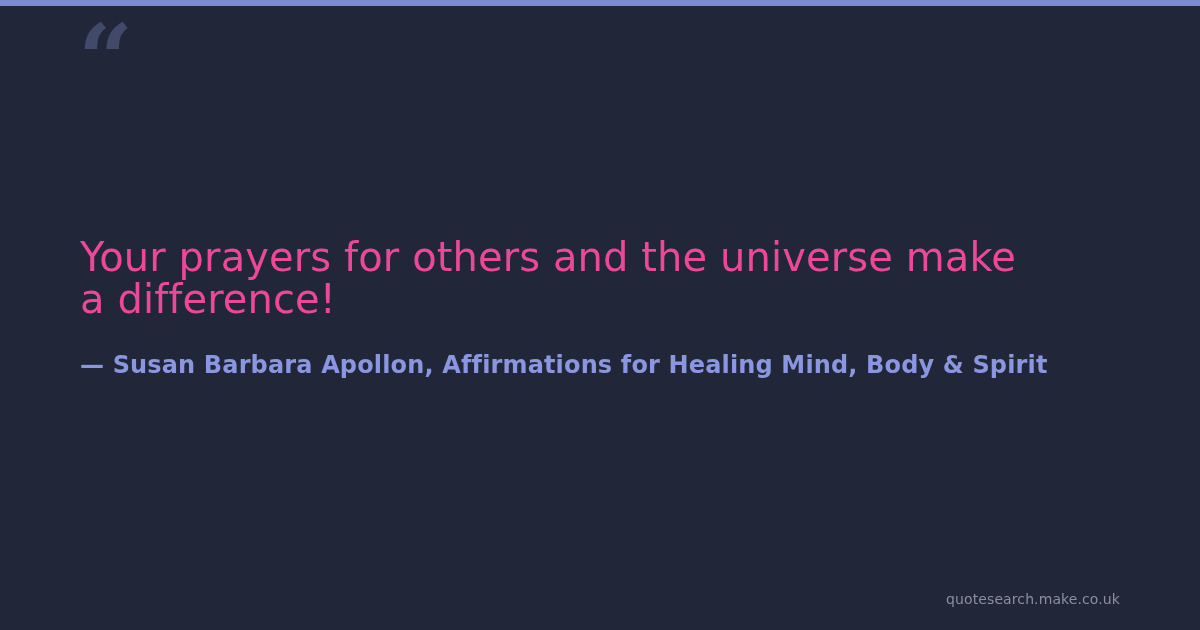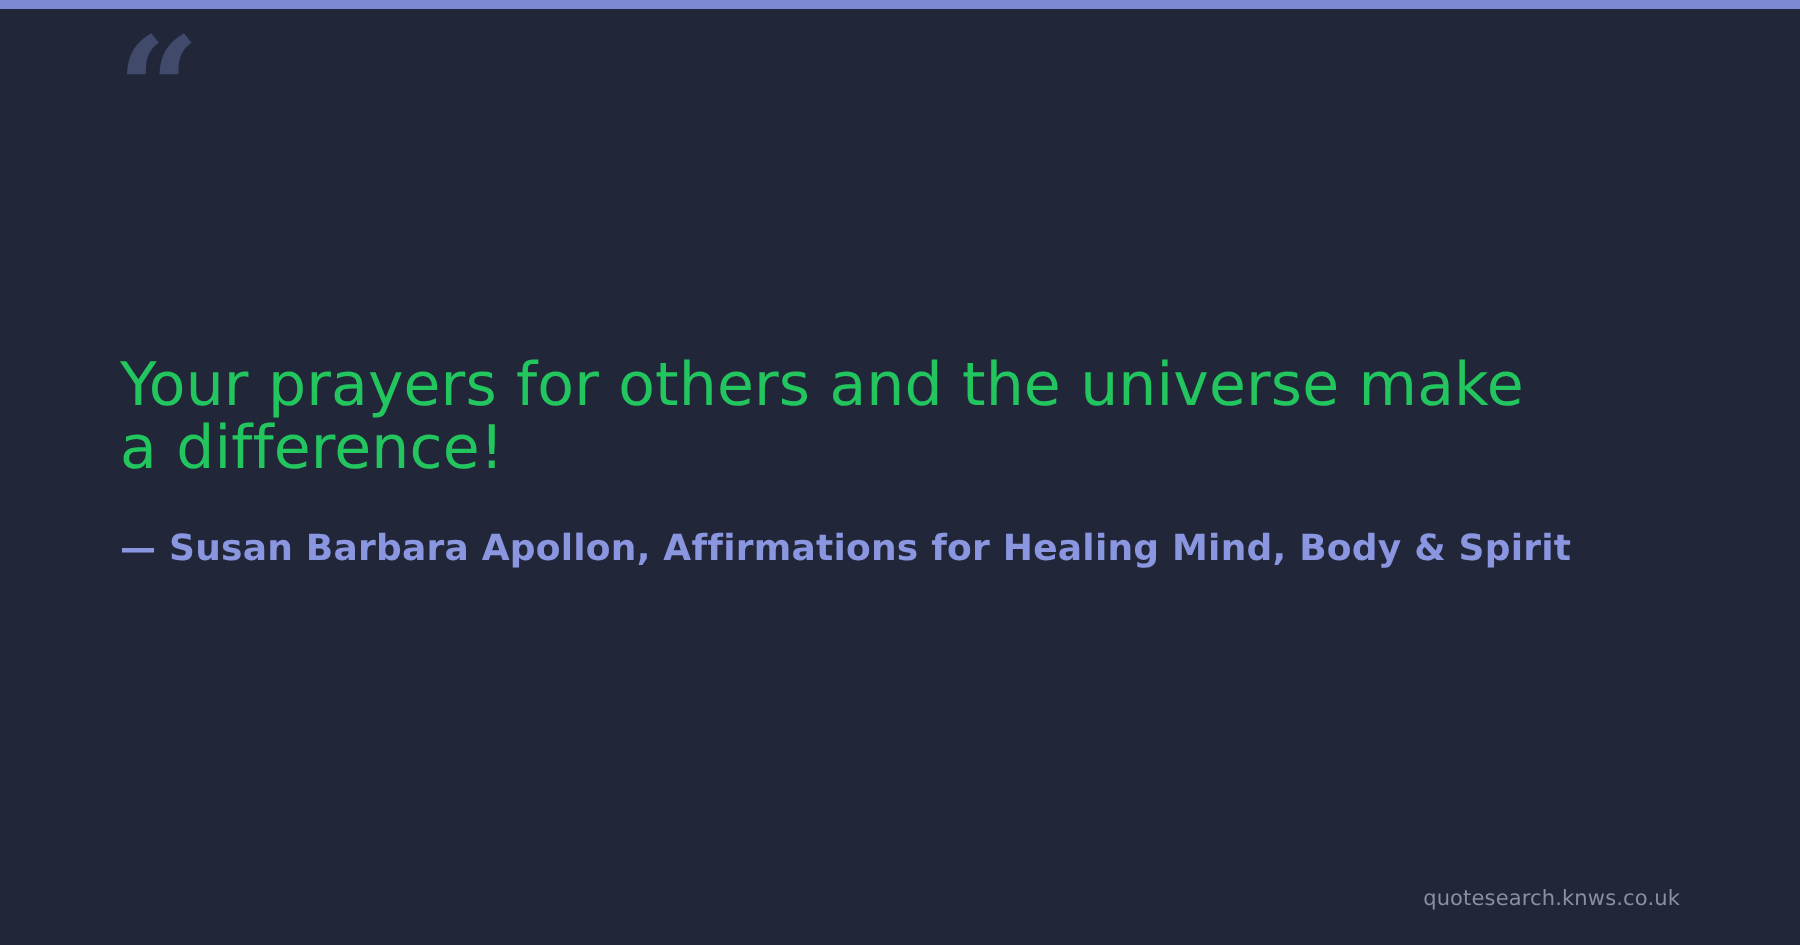--- a/index.html
+++ b/index.html
@@ -50,21 +50,21 @@
     left: 80px;
     top: 236px;
     width: 1040px;
   }
 
   .quote-text {
     margin: 0;
     font-size: 40px;
     line-height: 42px;
     font-weight: 400;
-    color: #22c55e;
+    color: #ec4899;
     letter-spacing: 0.1px;
     max-width: 960px;
   }
 
   .quote-attribution {
     margin: 0;
     margin-top: 32px;
     font-size: 24px;
     line-height: 26px;
     font-weight: 700;
@@ -89,15 +89,15 @@
 
   <div class="top-accent-bar"></div>
 
   <div class="open-quote-mark">“</div>
 
   <div class="quote-body">
     <p class="quote-text">Your prayers for others and the universe make a difference!</p>
     <p class="quote-attribution">— Susan Barbara Apollon, Affirmations for Healing Mind, Body &amp; Spirit</p>
   </div>
 
-  <div class="site-footer">quotesearch.knws.co.uk</div>
+  <div class="site-footer">quotesearch.make.co.uk</div>
 
 </div>
 
 </body></html>

